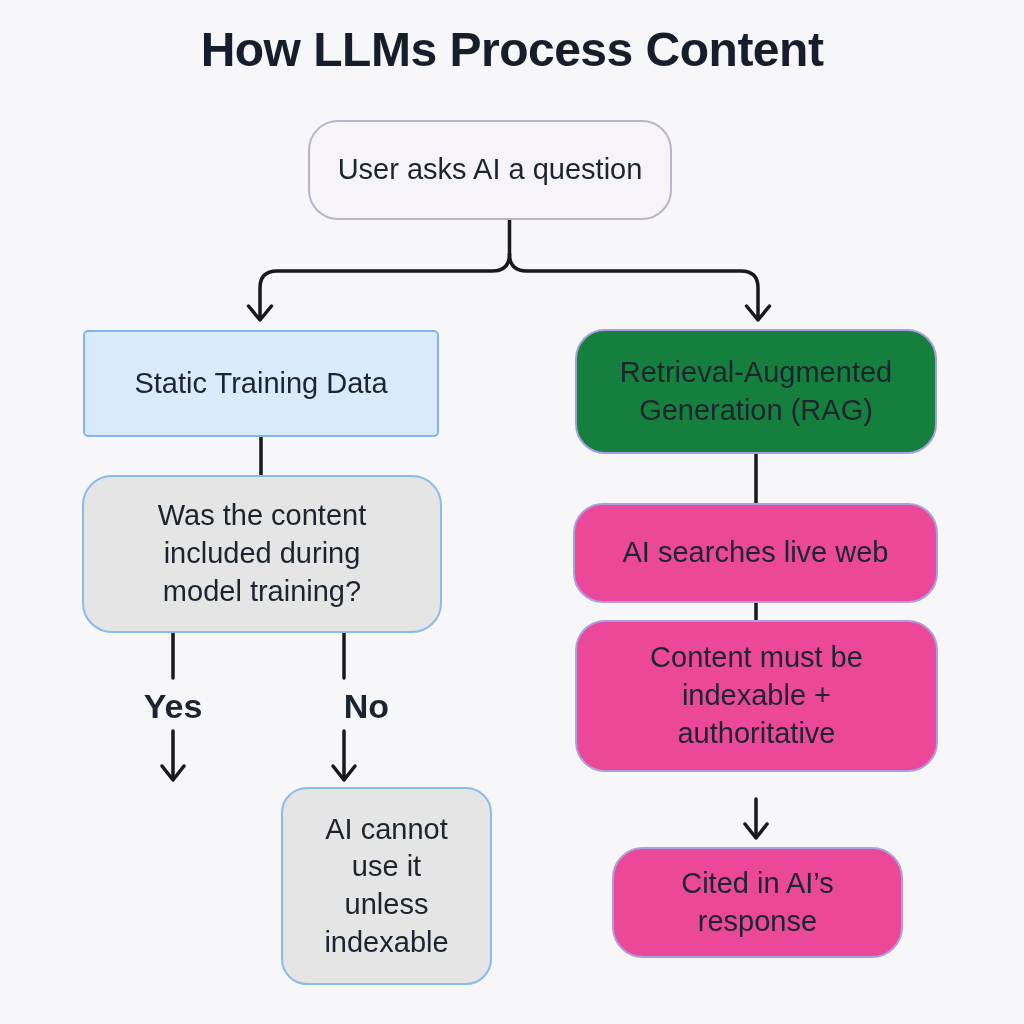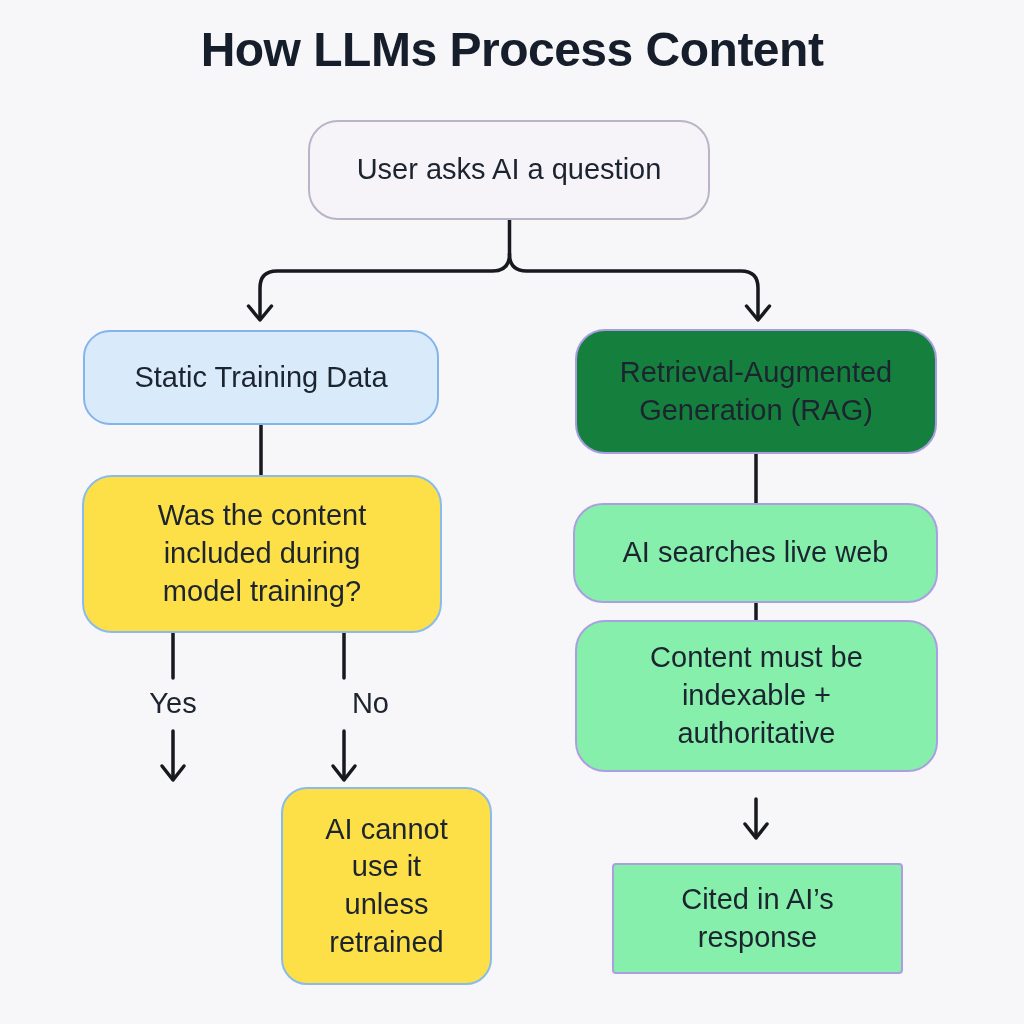--- a/index.html
+++ b/index.html
@@ -44,56 +44,56 @@
     justify-content: center;
     text-align: center;
     box-sizing: border-box;
     color: #1c242f;
     font-size: 29px;
     font-weight: 500;
     line-height: 1.3;
     white-space: pre-line;
   }
   .node-root {
-    left: 308px; top: 120px; width: 402px; height: 100px;
+    left: 308px; top: 120px; width: 364px; height: 100px;
     background: #f6f4f9;
     border: 2px solid #b9b5c6;
     border-radius: 30px;
   }
   .blue-solid {
     background: #d9eafa;
     border: 2.5px solid #82b5ea;
   }
   .blue-outline {
-    background: #fde047;
+    background: #e5e5e5;
     border: 2.5px solid #89bcec;
   }
   .purple-solid {
     background: #15803d;
     border: 2.5px solid #a89de0;
   }
   .purple-outline {
-    background: #86efac;
+    background: #ec4899;
     border: 2.5px solid #ab9fe2;
   }
-  .node-static   { left: 83px;  top: 330px; width: 356px; height: 95px;  border-radius: 27px; }
+  .node-static   { left: 83px;  top: 330px; width: 356px; height: 107px;  border-radius: 5px; }
   .node-question { left: 82px;  top: 475px; width: 360px; height: 158px; border-radius: 30px; }
   .node-ai-uses  { left: 83px;  top: 787px; width: 178px; height: 163px; border-radius: 26px; }
   .node-ai-cannot{ left: 281px; top: 787px; width: 211px; height: 198px; border-radius: 26px; }
   .node-rag      { left: 575px; top: 329px; width: 362px; height: 125px; border-radius: 30px; }
   .node-searches { left: 573px; top: 503px; width: 365px; height: 100px; border-radius: 30px; }
   .node-indexable{ left: 575px; top: 620px; width: 363px; height: 152px; border-radius: 30px; }
-  .node-cited    { left: 612px; top: 847px; width: 291px; height: 111px; border-radius: 4px; margin-top: 16px; }
+  .node-cited    { left: 612px; top: 847px; width: 291px; height: 111px; border-radius: 31px; }
   .edge-label {
     position: absolute;
     z-index: 2;
     width: 90px;
     text-align: center;
-    font-size: 29px;
-    font-weight: 400;
+    font-size: 34px;
+    font-weight: 700;
     color: #1c242f;
   }
   .edge-label-yes { left: 128px; top: 687px; }
   .edge-label-no  { left: 299px; top: 687px; text-align: right; }
 </style>
 </head>
 <body>
 
 <div class="canvas">
 
@@ -144,21 +144,21 @@
 included during
 model training?</div>
 
   <div class="edge-label edge-label-yes">Yes</div>
   <div class="edge-label edge-label-no">No</div>
 
 
   <div class="node node-ai-cannot blue-outline">AI cannot
 use it
 unless
-retrained</div>
+indexable</div>
 
   <div class="node node-searches purple-outline">AI searches live web</div>
 
   <div class="node node-indexable purple-outline">Content must be
 indexable +
 authoritative</div>
 
   <div class="node node-cited purple-outline">Cited in AI’s
 response</div>
 

